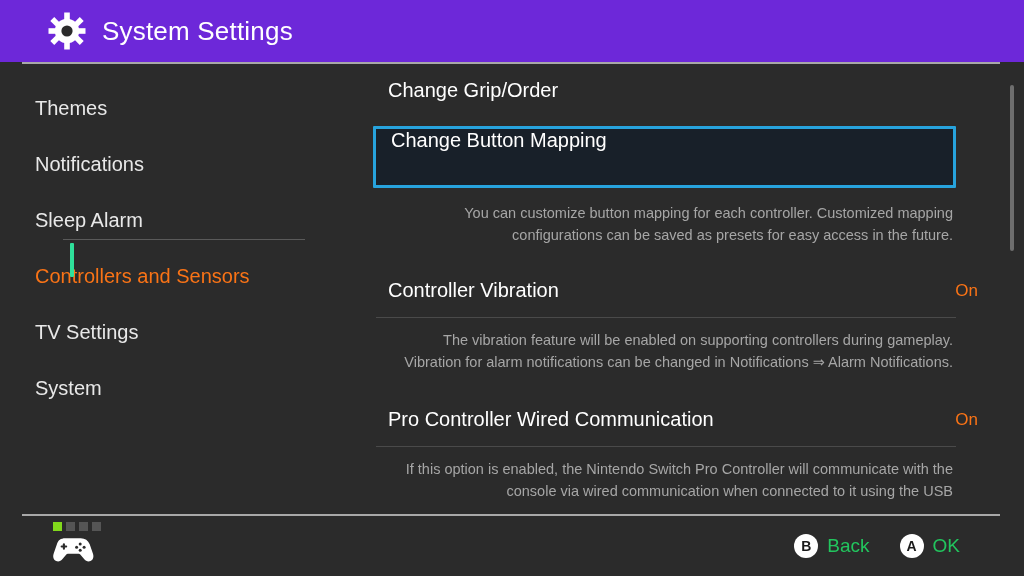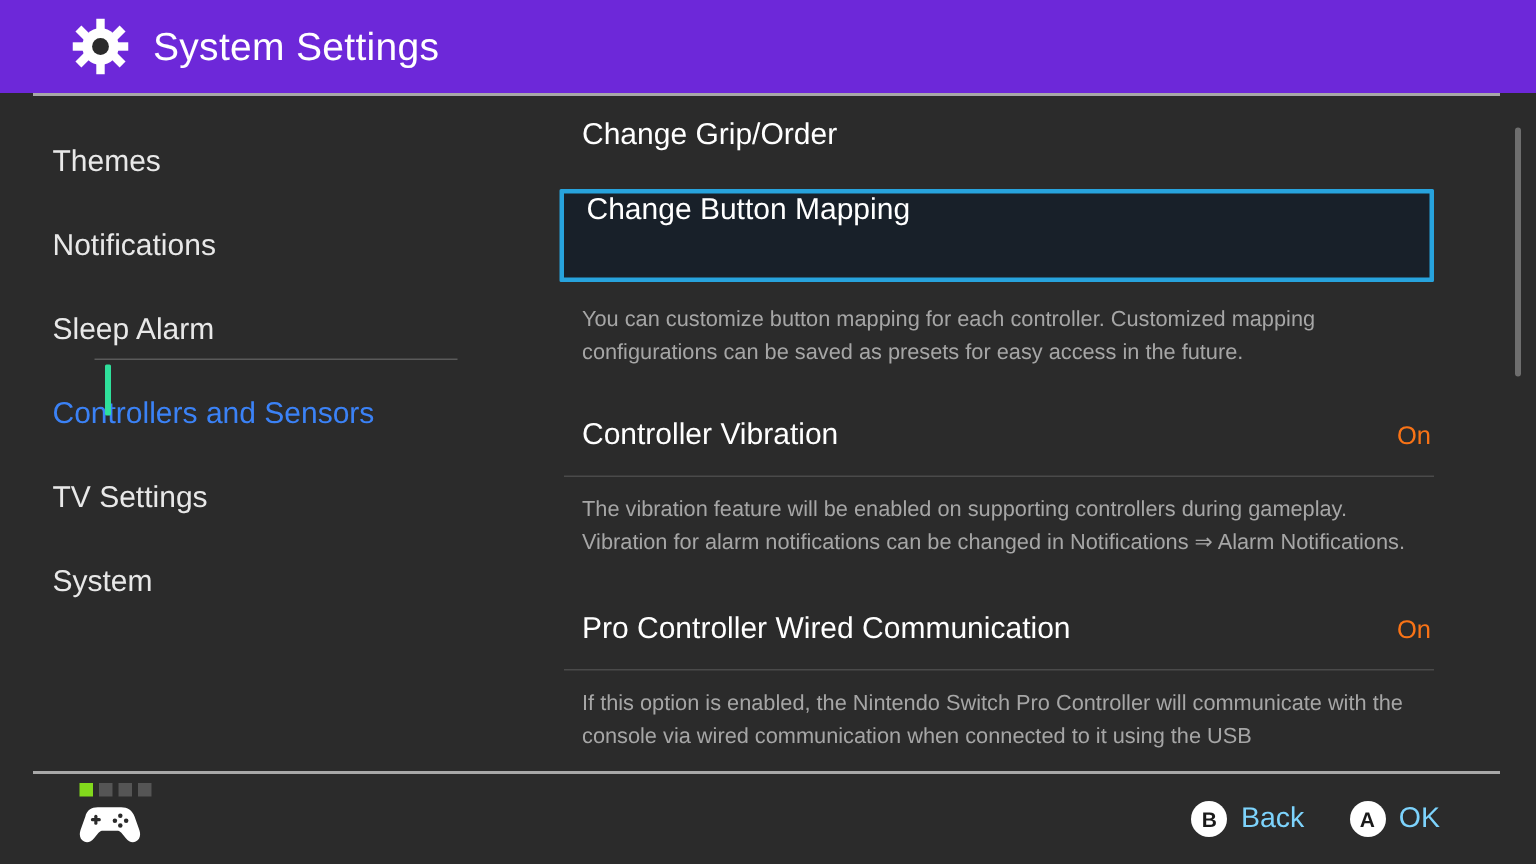--- a/index.html
+++ b/index.html
@@ -49,36 +49,36 @@
     font-size:20px; font-weight:400;
     color:#e8e8e8;
     white-space:nowrap;
   }
   .side-item.active { color:#2fe09b; }
   .side-item .active-bar {
     position:absolute; left:70px; top:11px;
     width:4px; height:34px; background:#2fe09b;
     border-radius:1px;
   }
-  .side-item.active .side-label { color:#3b82f6; }
+  .side-item.active .side-label { color:#f97316; }
   .side-sup { font-size:12px; vertical-align:super; line-height:0; }
   #side-divider {
     position:absolute; left:63px; top:175px;
     width:242px; height:1px; background:#5a5a5a;
   }
 
   
   #content {
     position:absolute; left:352px; top:64px;
     width:672px; height:450px;
     overflow:hidden;
   }
   .row {
     position:relative;
-    padding-left:36px; padding-right:70px;
+    padding-left:36px; padding-right:46px;text-align:right;
   }
   .row-head {
     display:flex; align-items:center; justify-content:space-between;
     height:52px;
   }
   .row-title {
     font-size:20px; font-weight:400; color:#ffffff;
     white-space:nowrap;
   }
   .row-value {
@@ -144,21 +144,21 @@
     display:flex; align-items:center; gap:30px;
   }
   .hint { display:flex; align-items:center; gap:9px; }
   .hint-btn {
     width:24px; height:24px; border-radius:50%;
     background:#ffffff; color:#1a1a1a;
     font-size:14px; font-weight:700;
     display:flex; align-items:center; justify-content:center;
     line-height:1;
   }
-  .hint-label { font-size:19px; color:#7dd3fc; }
+  .hint-label { font-size:19px; color:#22c55e; }
 </style>
 </head>
 <body>
 
 <div id="screen">
 
   <div id="header">
     <svg id="gear-icon" viewBox="0 0 38 38">
       <g fill="#ffffff">
         <rect x="16.2" y="0.5" width="5.6" height="8"></rect>

